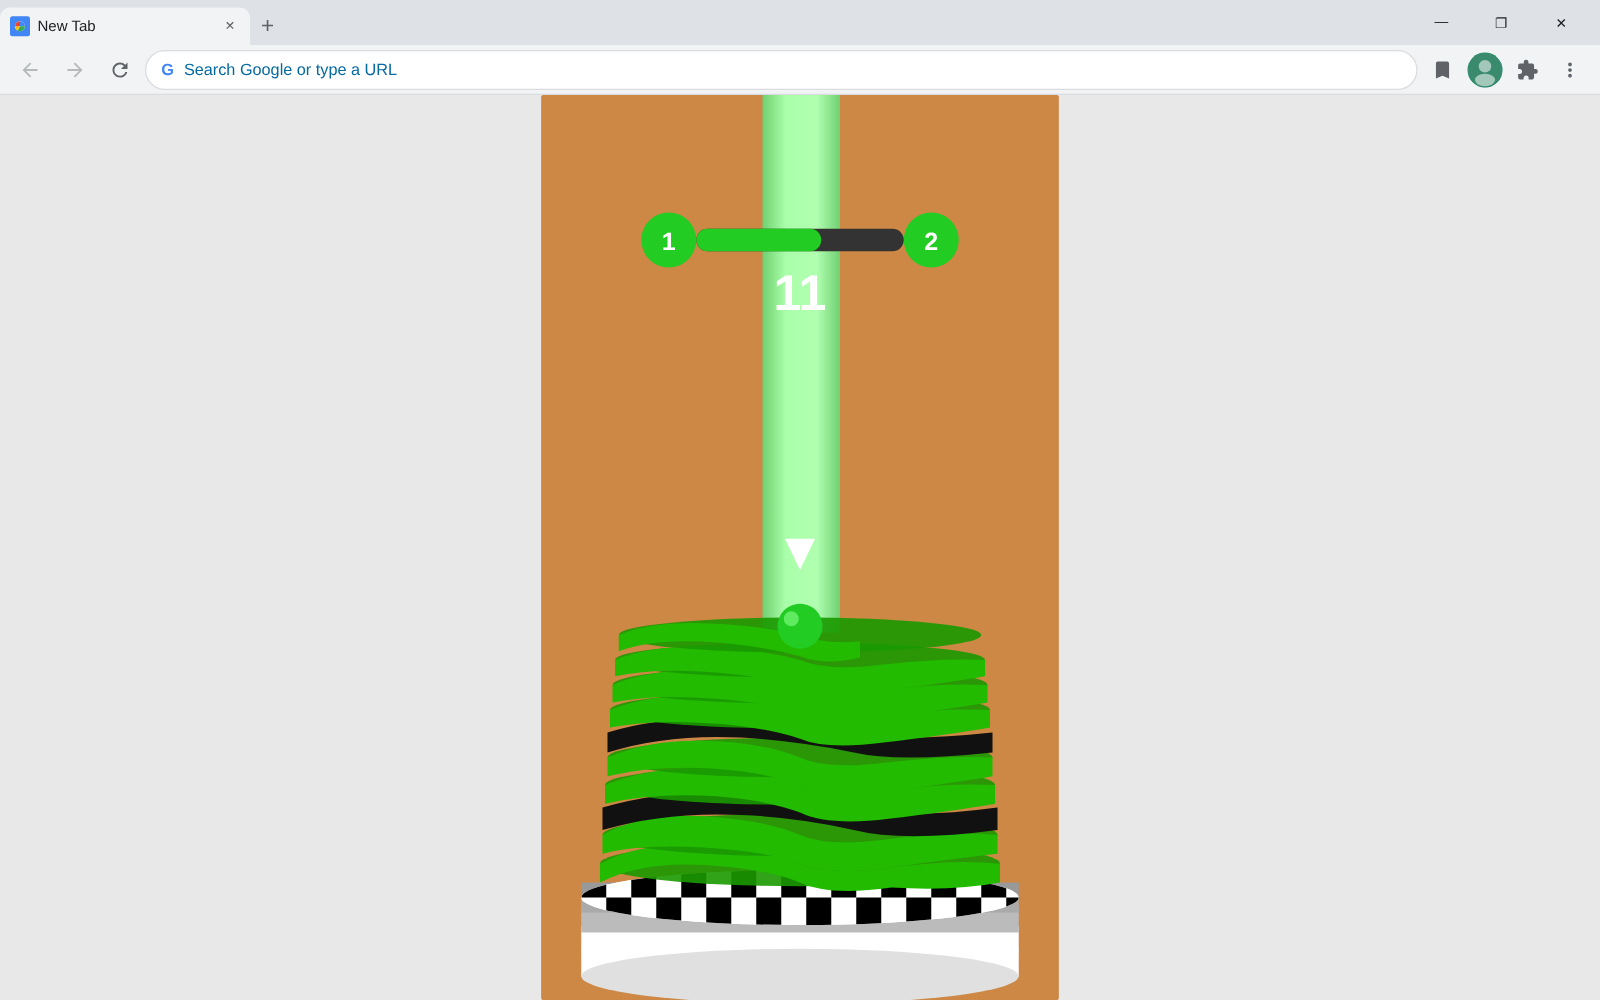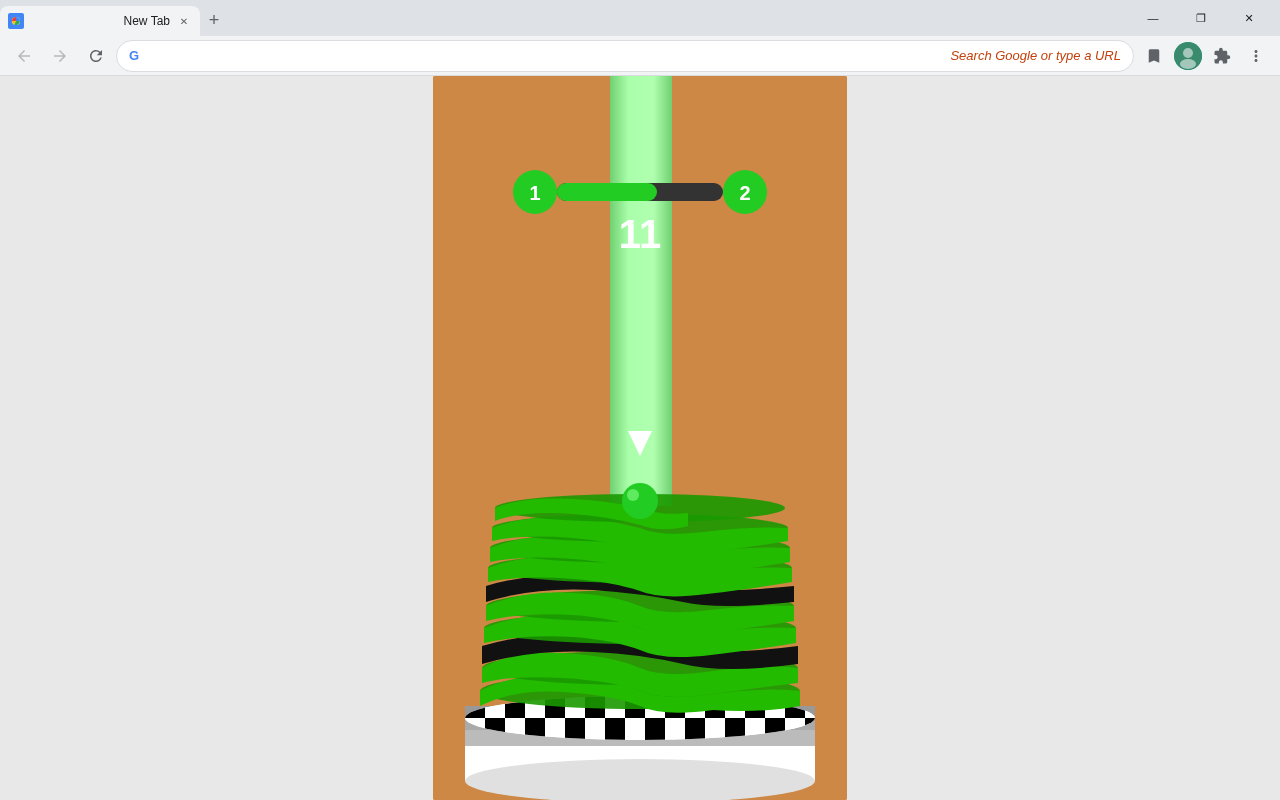--- a/index.html
+++ b/index.html
@@ -10,21 +10,20 @@
       font-family: 'Arial', sans-serif;
       overflow: hidden;
     }
 
     
     .chrome-frame {
       width: 1280px;
       height: 800px;
       display: flex;
       flex-direction: column;
-      text-align: right;
     }
 
     .title-bar {
       height: 36px;
       background: #dee1e6;
       display: flex;
       align-items: flex-end;
       padding: 0 0 0 0;
       user-select: none;
     }
@@ -143,23 +142,22 @@
       border-radius: 16px;
       display: flex;
       align-items: center;
       padding: 0 12px;
       gap: 8px;
       border: 1px solid #dadce0;
     }
 
     .address-text {
       font-size: 13px;
-      color: #c2410c;
-      flex: 1;
-      font-style: italic;
+      color: #0369a1;
+      flex: 1;
     }
 
     .toolbar-actions {
       display: flex;
       align-items: center;
       gap: 2px;
     }
 
     .toolbar-icon {
       width: 32px;

